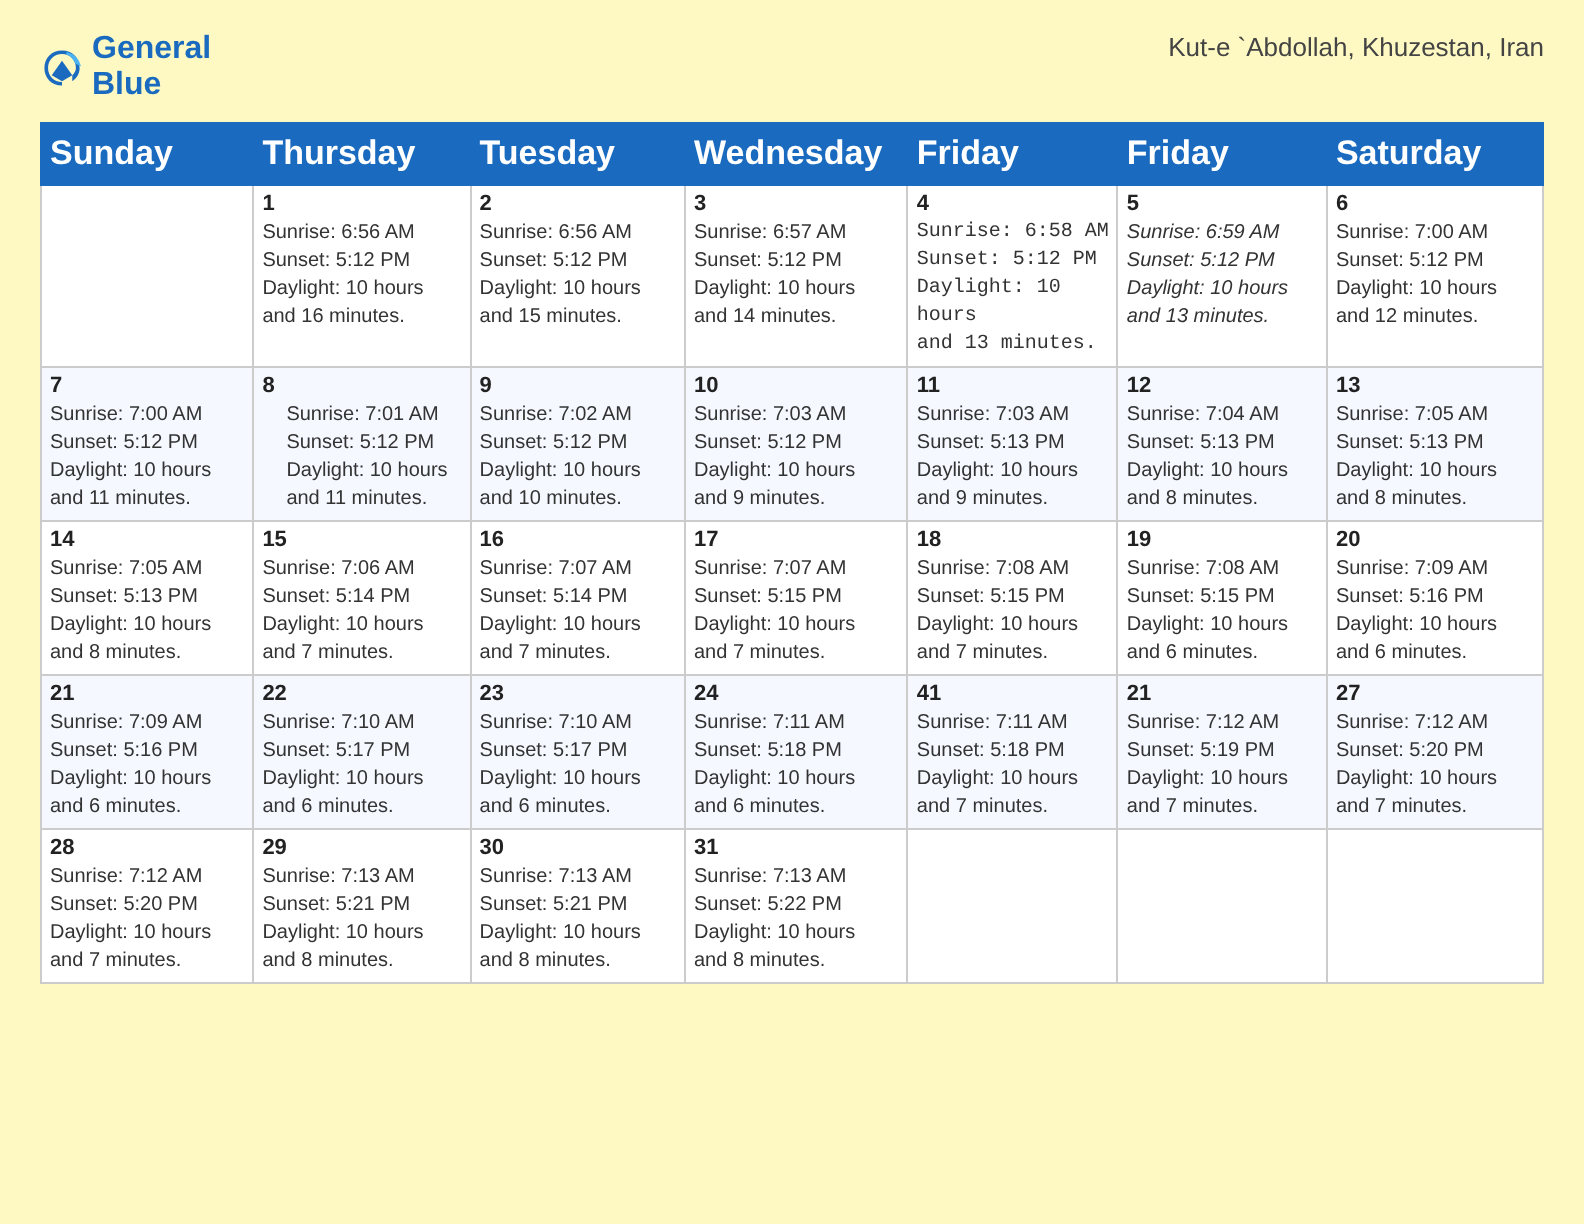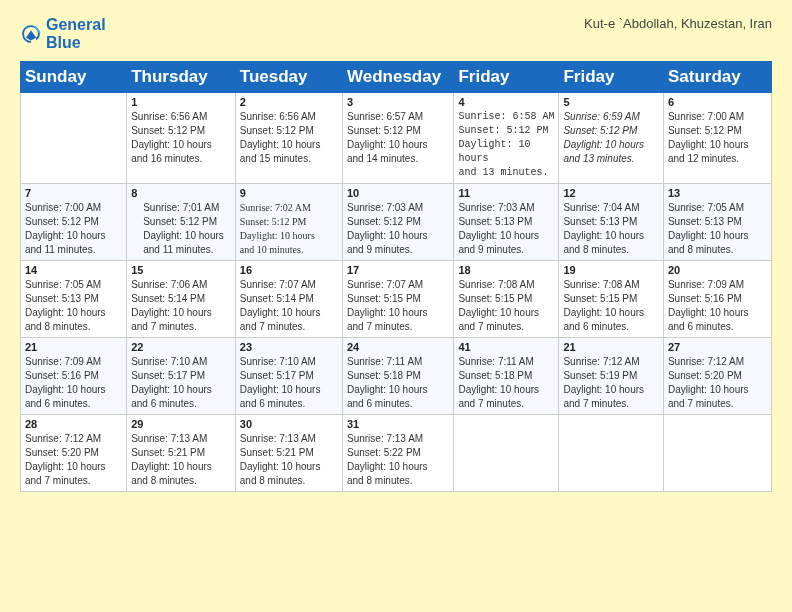--- a/index.html
+++ b/index.html
@@ -185,21 +185,21 @@
           </td>
           <td>
             <span class="day-number">8</span>
             <div class="day-info" style="white-space: pre-line; margin-left: 12px;">Sunrise: 7:01 AM
 Sunset: 5:12 PM
 Daylight: 10 hours
 and 11 minutes.</div>
           </td>
           <td>
             <span class="day-number">9</span>
-            <div class="day-info" style="white-space: pre-line; font-family: Liberation Serif, serif;">Sunrise: 7:02 AM
+            <div class="day-info" style="white-space: pre-line;">Sunrise: 7:02 AM
 Sunset: 5:12 PM
 Daylight: 10 hours
 and 10 minutes.</div>
           </td>
           <td>
             <span class="day-number">10</span>
             <div class="day-info" style="white-space: pre-line;">Sunrise: 7:03 AM
 Sunset: 5:12 PM
 Daylight: 10 hours
 and 9 minutes.</div>

